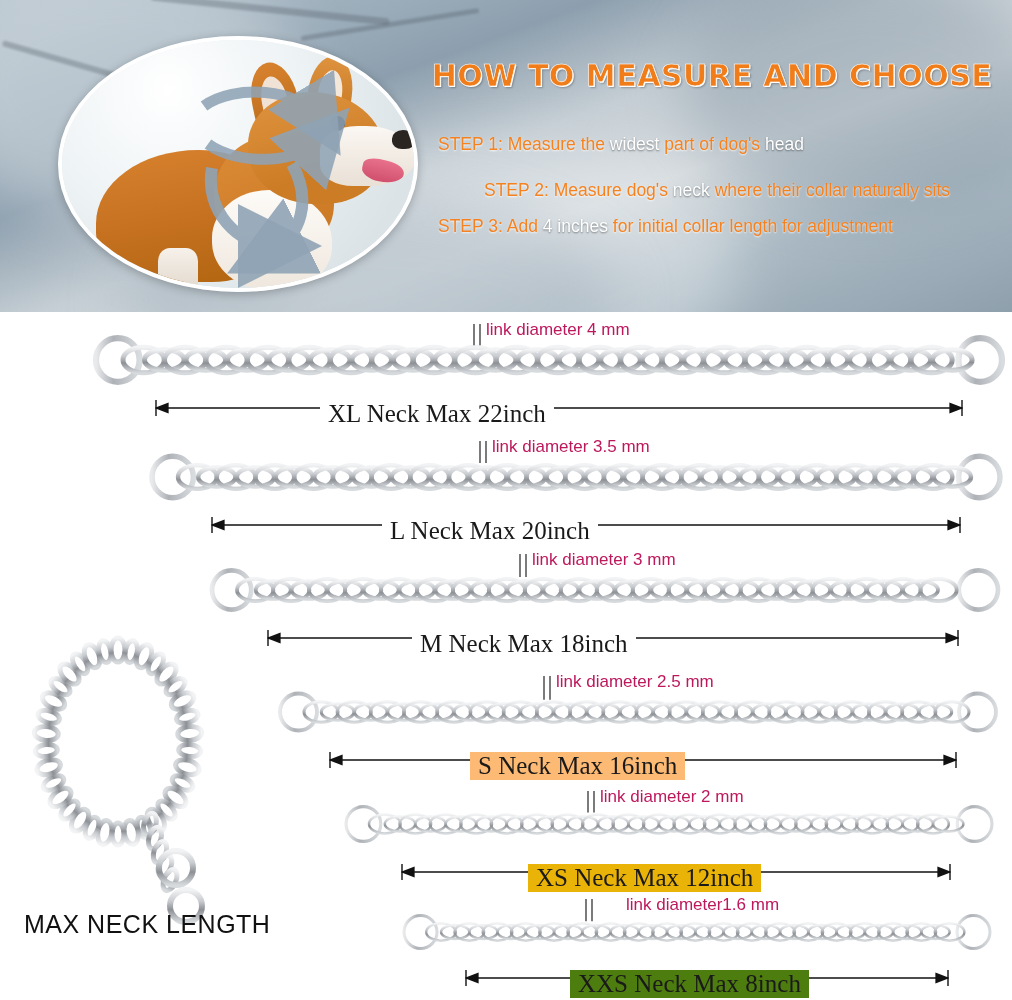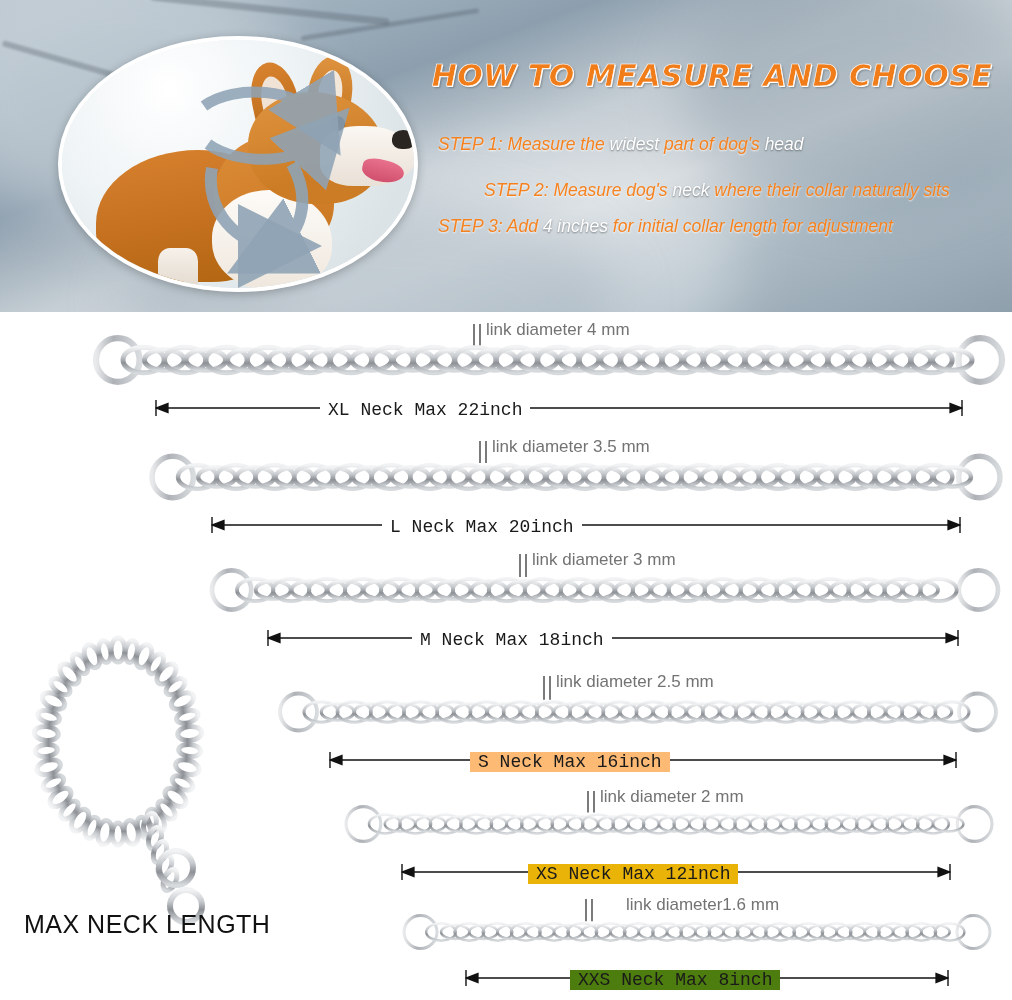--- a/index.html
+++ b/index.html
@@ -15,21 +15,20 @@
     position: relative;
   }
 
   
   #banner {
     position: absolute;
     left: 0; top: 0;
     width: 1012px; height: 312px;
     overflow: hidden;
     background: linear-gradient(160deg, #b9c6cf 0%, #9fb0bd 18%, #8d9fae 32%, #c5ced4 48%, #d8dde0 62%, #aab9c3 78%, #8fa0ad 100%);
-    font-style: italic;
   }
   #banner .blur-blob {
     position: absolute;
     border-radius: 50%;
     filter: blur(28px);
     opacity: .55;
   }
   #banner .b1 { left: -60px; top: -40px; width: 360px; height: 260px; background: #cfd8de; }
   #banner .b2 { left: 280px; top: 150px; width: 460px; height: 230px; background: #e6ebee; opacity:.45;}
   #banner .b3 { left: 680px; top: -30px; width: 380px; height: 240px; background: #7e91a0; opacity:.40;}
@@ -162,30 +161,30 @@
 
   
   #main {
     position: absolute;
     left: 0; top: 312px;
     width: 1012px; height: 688px;
     background: #ffffff;
   }
   .row-label {
     position: absolute;
-    font-size: 18px;
+    font-size: 25px;
     color: #1a1a1a;
     white-space: nowrap;
     text-align: center;
-    font-family: Liberation Mono, monospace;
+    font-family: Liberation Serif, serif;
   }
   .link-label {
     position: absolute;
     font-size: 17px;
-    color: #737373;
+    color: #be185d;
     white-space: nowrap;
   }
   #max-neck-label {
     position: absolute;
     left: 24px; top: 598px;
     font-size: 25px;
     letter-spacing: .5px;
     color: #111111;
     white-space: nowrap;
   }

